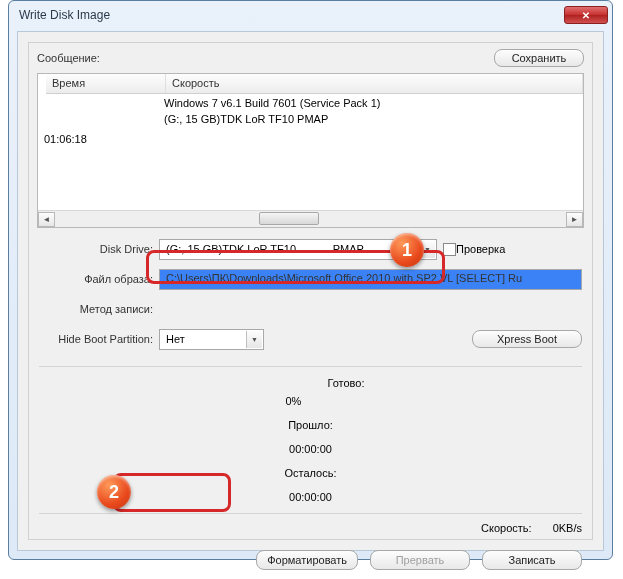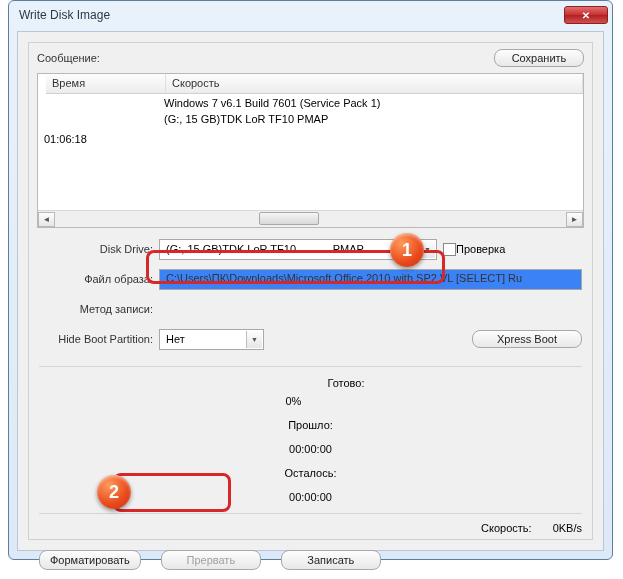--- a/index.html
+++ b/index.html
@@ -158,21 +158,21 @@
   display: flex; align-items: center; justify-content: center;
 }
 .b1 { left: 390px; top: 233px; }
 .b2 { left: 97px; top: 475px; }
 .sep { height: 1px; background: #d4d4d4; margin: 4px 10px; }
 .status-row { display: flex; padding: 6px 10px; gap: 6px; align-items: center; flex-direction: column; }
 .status-row .lbl { width: 120px; text-align: right; padding-right: 6px; }
 .status-row .val { min-width: 50px; }
 .status-row .spacer { flex: 1; }
 .speed-row { display: flex; padding: 4px 10px; justify-content: flex-end; gap: 21px; }
-.button-row { display: flex; gap: 20px; padding: 12px 10px 10px 10px; justify-content: flex-start; }
+.button-row { display: flex; gap: 12px; padding: 12px 10px 10px 10px; justify-content: flex-end; }
 .button-row .btn { min-width: 100px; padding: 3px 10px; }
 </style>
 </head>
 <body>
 
 <div class="outer-frame">
   <div class="titlebar">
     <span class="title-text">Write Disk Image</span>
     <div class="close-btn">
       <span>✕</span>

